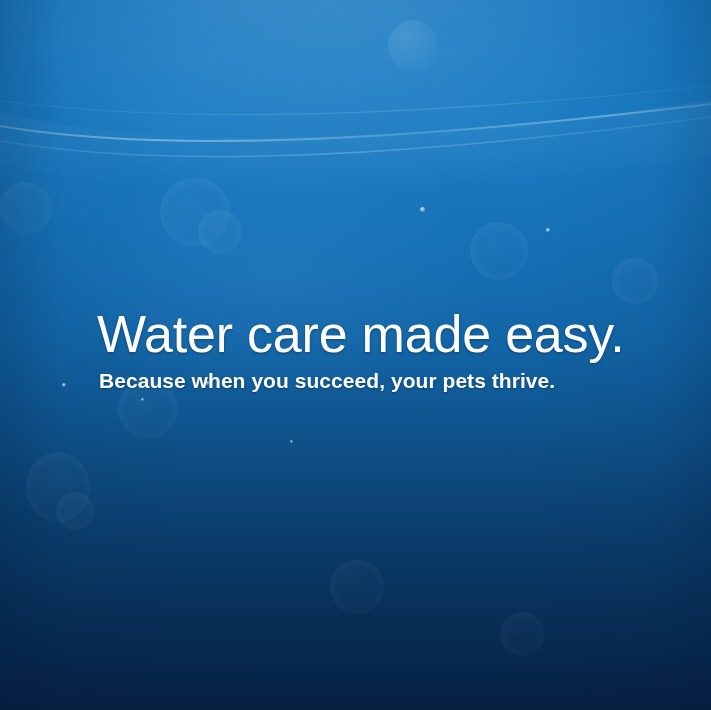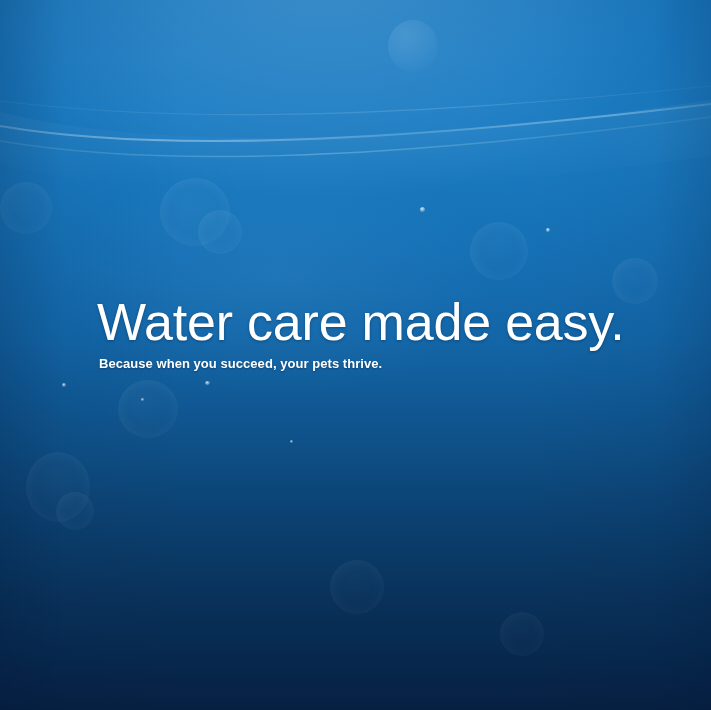--- a/index.html
+++ b/index.html
@@ -119,40 +119,40 @@
       rgba(235,248,255,0.88) 0%,
       rgba(215,240,255,0.45) 50%,
       rgba(200,232,252,0.0) 100%);
     pointer-events: none;
   }
 
   
   #hero-copy {
     position: absolute;
     left: 97px;
-    top: 296px;
+    top: 308px;
     width: 560px;
     z-index: 5;
   }
   #headline {
     margin: 0;
     font-family: "Liberation Sans", sans-serif;
     font-weight: 300;
     font-size: 52px;
     line-height: 1.0;
     letter-spacing: -0.2px;
     color: #ffffff;
     text-shadow: 0 1px 3px rgba(2,28,62,0.42);
     white-space: nowrap;
   }
   #subhead {
     margin: 8px 0 0 2px;
     font-family: "Liberation Sans", sans-serif;
     font-weight: 700;
-    font-size: 13px;
+    font-size: 21px;
     line-height: 1.2;
     letter-spacing: 0.05px;
     color: #ffffff;
     text-shadow: 0 1px 2px rgba(2,28,62,0.45);
     white-space: nowrap;
   }
 </style>
 </head>
 <body>
 

